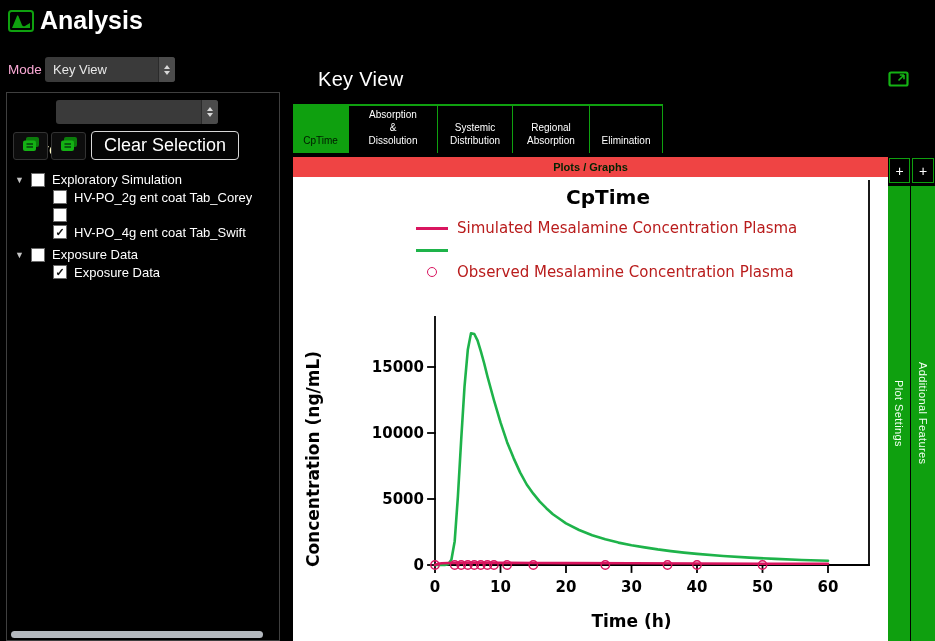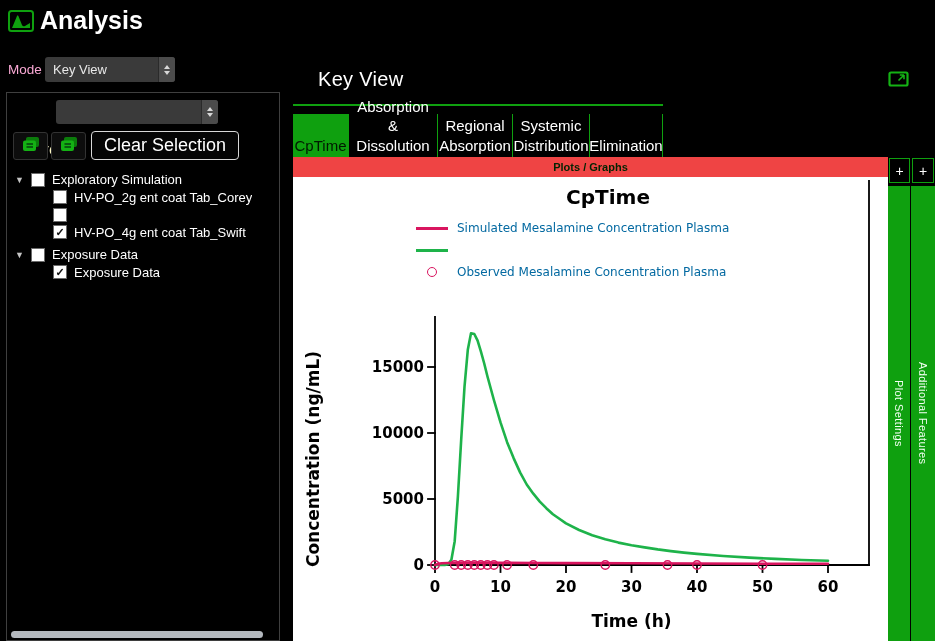--- a/index.html
+++ b/index.html
@@ -38,23 +38,23 @@
       display:flex;align-items:center;justify-content:center;font-size:11px;line-height:11px;color:#111;font-weight:bold;}
   .tlabel{white-space:nowrap;overflow:hidden;}
   .hscroll{position:absolute;left:4px;bottom:2px;width:252px;height:7px;background:#b3b8bd;border-radius:4px;}
 
   
   .key-title{position:absolute;left:318px;top:68px;color:#fff;font-size:20px;font-weight:500;letter-spacing:.3px;}
   .popout{position:absolute;left:888px;top:71px;cursor:pointer;}
 
   
   .tabs{position:absolute;left:293px;top:104px;display:flex;border-top:2px solid #0fa00f;}
-  .tab{box-sizing:border-box;height:47px;background:#000;color:#fff;font-size:15px;line-height:1.3;
+  .tab{box-sizing:border-box;height:47px;background:#000;color:#fff;font-size:10px;line-height:1.3;
        border-right:1px solid #0fa00f;display:flex;align-items:flex-end;justify-content:center;
-       text-align:center;padding:4px 20px 6px;cursor:pointer;margin-top:8px;}
+       text-align:center;padding:4px 20px 6px;cursor:pointer;}
   .tab:nth-child(1){width:56px;} .tab:nth-child(2){width:89px;} .tab:nth-child(3){width:75px;}
   .tab:nth-child(4){width:77px;} .tab:nth-child(5){width:73px;}
   .tab.active{background:#0fa00f;color:#001900;}
 
   
   .plots-strip{position:absolute;left:293px;top:157px;width:595px;height:20px;background:#ef4444;color:#022402;
                font-size:11px;font-weight:bold;display:flex;align-items:center;justify-content:center;cursor:pointer;}
   .plus-btn{position:absolute;top:158px;width:21px;height:25px;background:#000;border:1px solid #0fa00f;color:#fff;
             font-size:14px;line-height:1;display:flex;align-items:center;justify-content:center;padding:0;cursor:pointer;
             font-family:"Liberation Sans",sans-serif;}
@@ -65,21 +65,21 @@
 
   
   .chart-area{position:absolute;left:293px;top:177px;width:595px;height:464px;background:#fff;}
   .chart-title{position:absolute;left:35px;right:0;top:8px;text-align:center;color:#000;
                font-family:"DejaVu Sans",sans-serif;font-size:20px;font-weight:bold;}
   .legend{position:absolute;left:123px;top:40px;}
   .lg-row{display:flex;align-items:center;height:22px;}
   .lg-marker{width:32px;display:flex;align-items:center;justify-content:center;margin-right:9px;flex:0 0 auto;}
   .lg-line{width:32px;height:3px;}
   .lg-circle{width:8px;height:8px;border-radius:50%;border:1.6px solid;}
-  .lg-text{color:#0369a1;font-family:"DejaVu Sans",sans-serif;font-size:12px;}
+  .lg-text{color:#b91c1c;font-family:"DejaVu Sans",sans-serif;font-size:15px;}
   #plot-svg{position:absolute;left:0;top:0;}
 </style>
 </head>
 <body>
 
 <div>
   <span class="logo">
     <svg width="26" height="22" viewBox="0 0 26 22">
       <rect x="1" y="1" width="24" height="20" rx="2.5" fill="none" stroke="#0fa00f" stroke-width="2"></rect>
       <path d="M4 18 L9 6 Q10 4 11.2 8 L14 15 Q15 17 17 16 L22 13 L22 18 Z" fill="#0fa00f"></path>
@@ -161,22 +161,22 @@
 <span class="popout">
   <svg width="21" height="16" viewBox="0 0 21 16">
     <rect x="1.5" y="1.5" width="18" height="13" rx="1.5" fill="none" stroke="#14b214" stroke-width="2.2"></rect>
     <path d="M10.5 9.5 L16 4 M16 4 h-4.2 M16 4 v4.2" stroke="#14b214" stroke-width="1.6" fill="none"></path>
   </svg>
 </span>
 
 <div class="tabs" id="tabs">
     <div class="tab active">CpTime</div>
     <div class="tab">Absorption &amp; Dissolution</div>
+    <div class="tab">Systemic Distribution</div>
     <div class="tab">Regional Absorption</div>
-    <div class="tab">Systemic Distribution</div>
     <div class="tab">Elimination</div>
   </div>
 
 <div class="plots-strip">Plots / Graphs</div>
 <button class="plus-btn p1">+</button>
 <button class="plus-btn p2">+</button>
 
 <div class="side-strip s1">
   <span class="vlabel">Plot Settings</span>
 </div>

